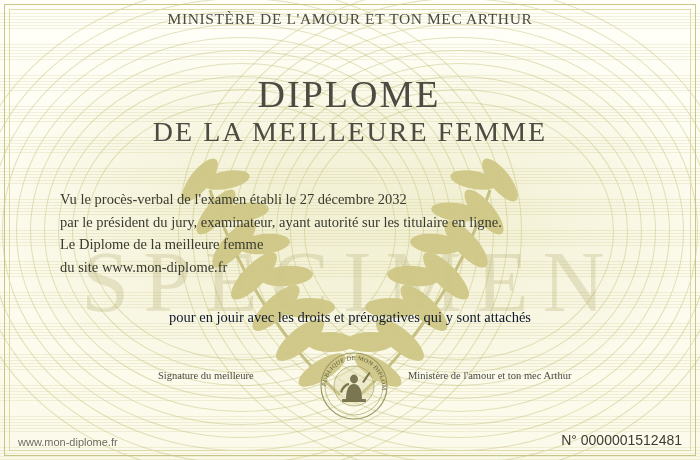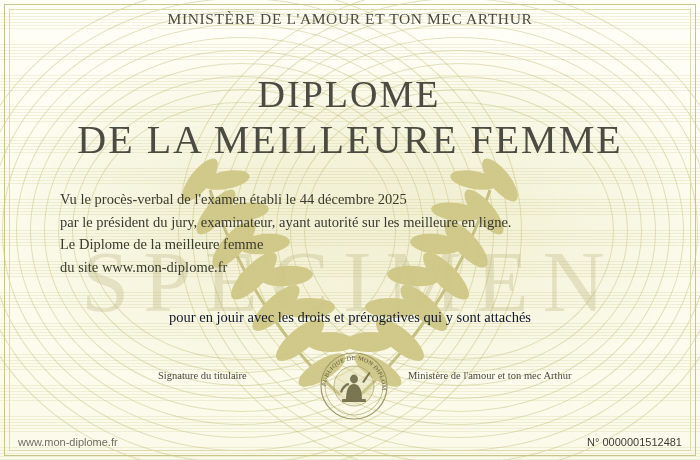--- a/index.html
+++ b/index.html
@@ -107,21 +107,21 @@
     text-align: center;
     font-size: 38px;
     letter-spacing: 2px;
     color: #4b4b41;
   }
   .title-2 {
     position: absolute;
     top: 116px;
     left: 0; right: 0;
     text-align: center;
-    font-size: 40px;
+    font-size: 28px;
     letter-spacing: 2px;
     color: #4b4b41;
   }
 
   .body-block {
     position: absolute;
     left: 60px;
     top: 188px;
     width: 560px;
     font-size: 14.5px;
@@ -169,21 +169,21 @@
     left: 18px;
     bottom: 12px;
     font-size: 11px;
     color: #6d6d60;
     font-family: "Liberation Sans", sans-serif;
   }
   .footer-right {
     position: absolute;
     right: 18px;
     bottom: 12px;
-    font-size: 11px;
+    font-size: 14px;
     color: #3c3c33;
     font-family: "Liberation Sans", sans-serif;
     margin-left: 45px;
   }
 </style>
 </head>
 <body>
 
 <div id="page">
 
@@ -258,29 +258,29 @@
 
   <div class="frame-outer"></div>
   <div class="frame-inner"></div>
 
   <div class="ministry">Ministère de l'amour et ton mec Arthur</div>
 
   <div class="title-1">DIPLOME</div>
   <div class="title-2">DE LA MEILLEURE FEMME</div>
 
   <div class="body-block">
-    <div class="line">Vu le procès-verbal de l'examen établi le 44 décembre 2025</div>
-    <div class="line">par le président du jury, examinateur, ayant autorité sur les meilleure en ligne.</div>
+    <div class="line">Vu le procès-verbal de l'examen établi le 27 décembre 2032</div>
+    <div class="line">par le président du jury, examinateur, ayant autorité sur les titulaire en ligne.</div>
     <div class="line">Le Diplome de la meilleure femme</div>
     <div class="line">du site www.mon-diplome.fr</div>
   </div>
 
   <div class="enjoy">pour en jouir avec les droits et prérogatives qui y sont attachés</div>
 
-  <div class="sig-left">Signature du titulaire</div>
+  <div class="sig-left">Signature du meilleure</div>
   <div class="sig-right">Ministère de l'amour et ton mec Arthur</div>
 
   <svg class="seal" viewBox="0 0 76 76">
     <defs>
       <path id="sealArc" d="M 10,40 A 28,28 0 0 1 66,40" fill="none"></path>
       <path id="sealArcBottom" d="M 12,40 A 26,26 0 0 0 64,40" fill="none"></path>
     </defs>
     <circle cx="38" cy="38" r="33" fill="none" stroke="#9e9a62" stroke-width="1.2"></circle>
     <circle cx="38" cy="38" r="29" fill="none" stroke="#b3ae74" stroke-width="0.8"></circle>
     <circle cx="38" cy="38" r="20" fill="rgba(214,209,152,0.35)" stroke="#a8a26a" stroke-width="0.7"></circle>

